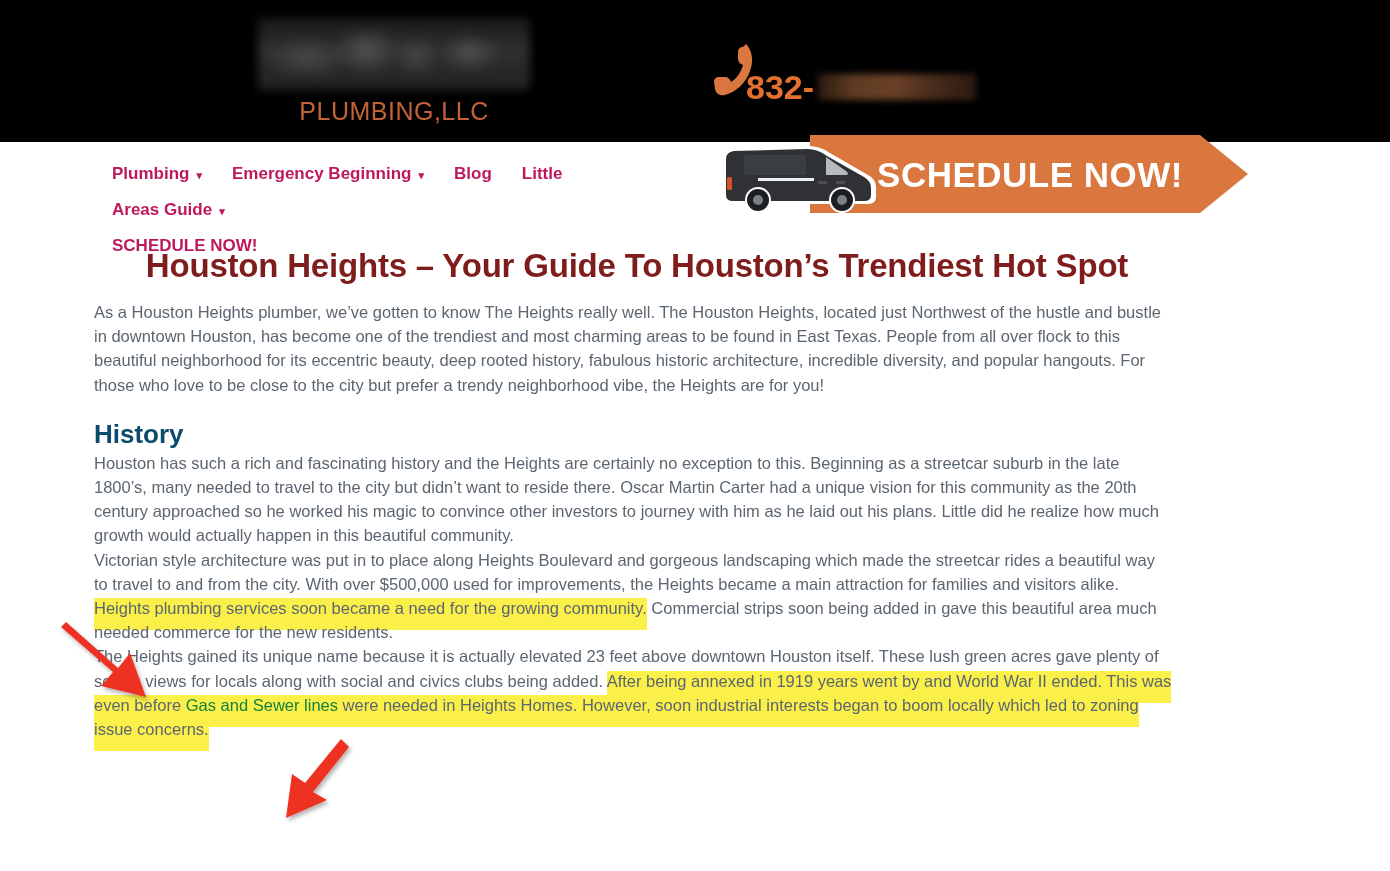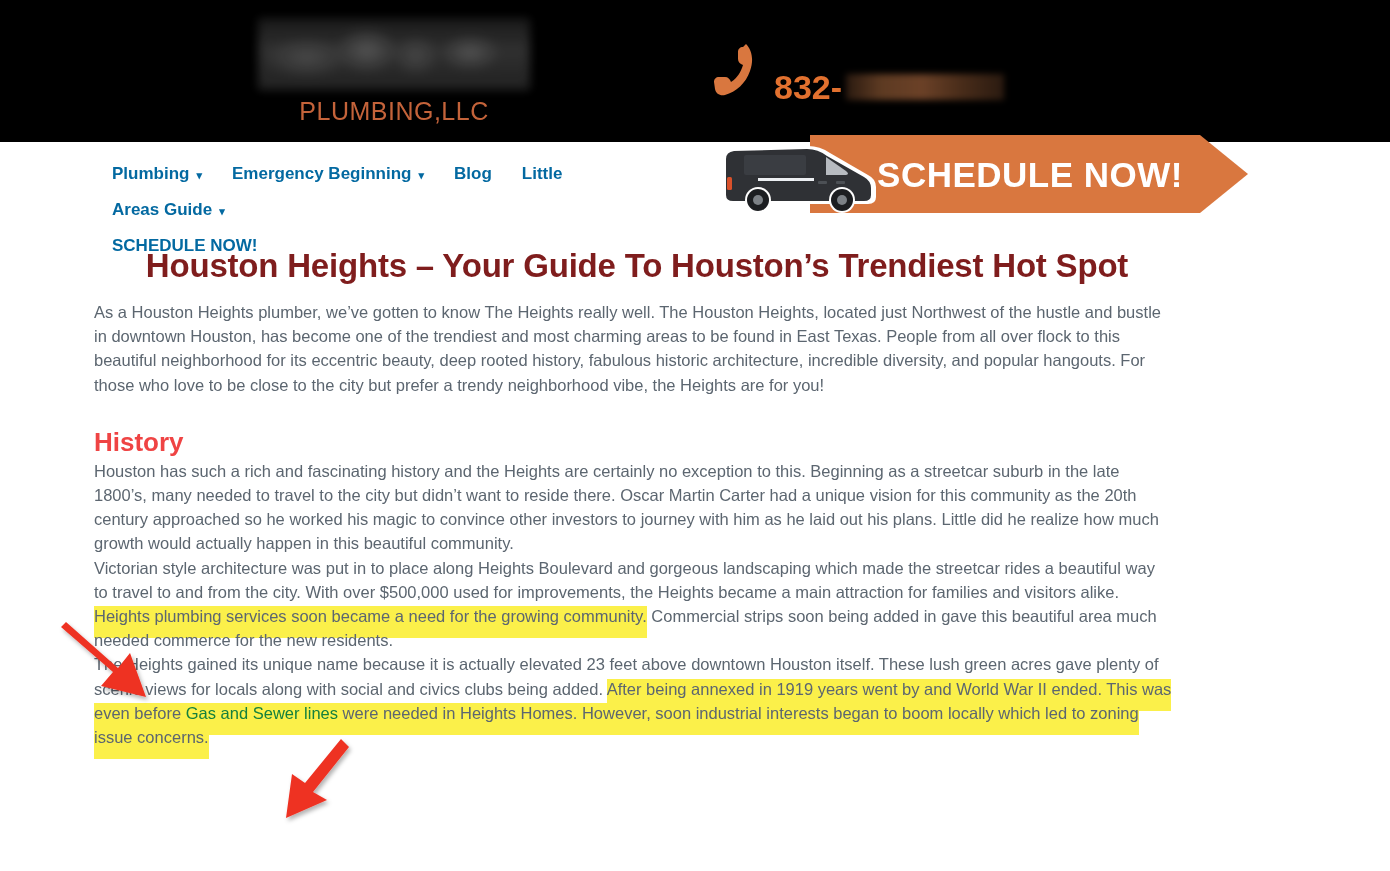--- a/index.html
+++ b/index.html
@@ -80,21 +80,21 @@
     color: #ffffff;
     font-size: 19px;
     font-weight: bold;
     letter-spacing: 0.2px;
     white-space: nowrap;
     background: transparent;
     cursor: pointer;
   }
   .phone-line {
     position: absolute;
-    left: 68px; top: 44px;
+    left: 40px; top: 44px;
     display: flex;
     align-items: center;
   }
   .phone-prefix {
     color: #e2712f;
     font-size: 34px;
     font-weight: bold;
     letter-spacing: 0px;
     line-height: 38px;
   }
@@ -125,21 +125,21 @@
   }
   .nav-row {
     display: flex;
     align-items: center;
     flex-wrap: wrap;
     max-width: 600px;
   }
   .nav-item {
     display: inline-flex;
     align-items: center;
-    color: #0369a1;
+    color: #be185d;
     font-size: 17px;
     font-weight: bold;
     margin-right: 30px;
     margin-bottom: 16px;
     white-space: nowrap;
     cursor: pointer;
   }
   .nav-item .caret {
     margin-left: 7px;
     font-size: 11px;
@@ -175,22 +175,22 @@
     width: 1078px;
     margin: 0;
     color: #5c6670;
     font-size: 16.5px;
     line-height: 24.2px;
     font-family: "Liberation Sans", sans-serif;
   }
   .p1 { margin-top: 33px; }
   h2.section-head {
     width: 1078px;
-    margin: 28px 0 0 0;
-    color: #ef4444;
+    margin: 20px 0 0 0;
+    color: #0c4a6e;
     font-size: 26px;
     font-weight: bold;
     line-height: 34px;
   }
   .p2 { margin-top: 45px; }
   .p3 { margin-top: 32px; }
   .p4 { margin-top: 44px; }
 
   mark.hl {
     background: #fbf04a;

